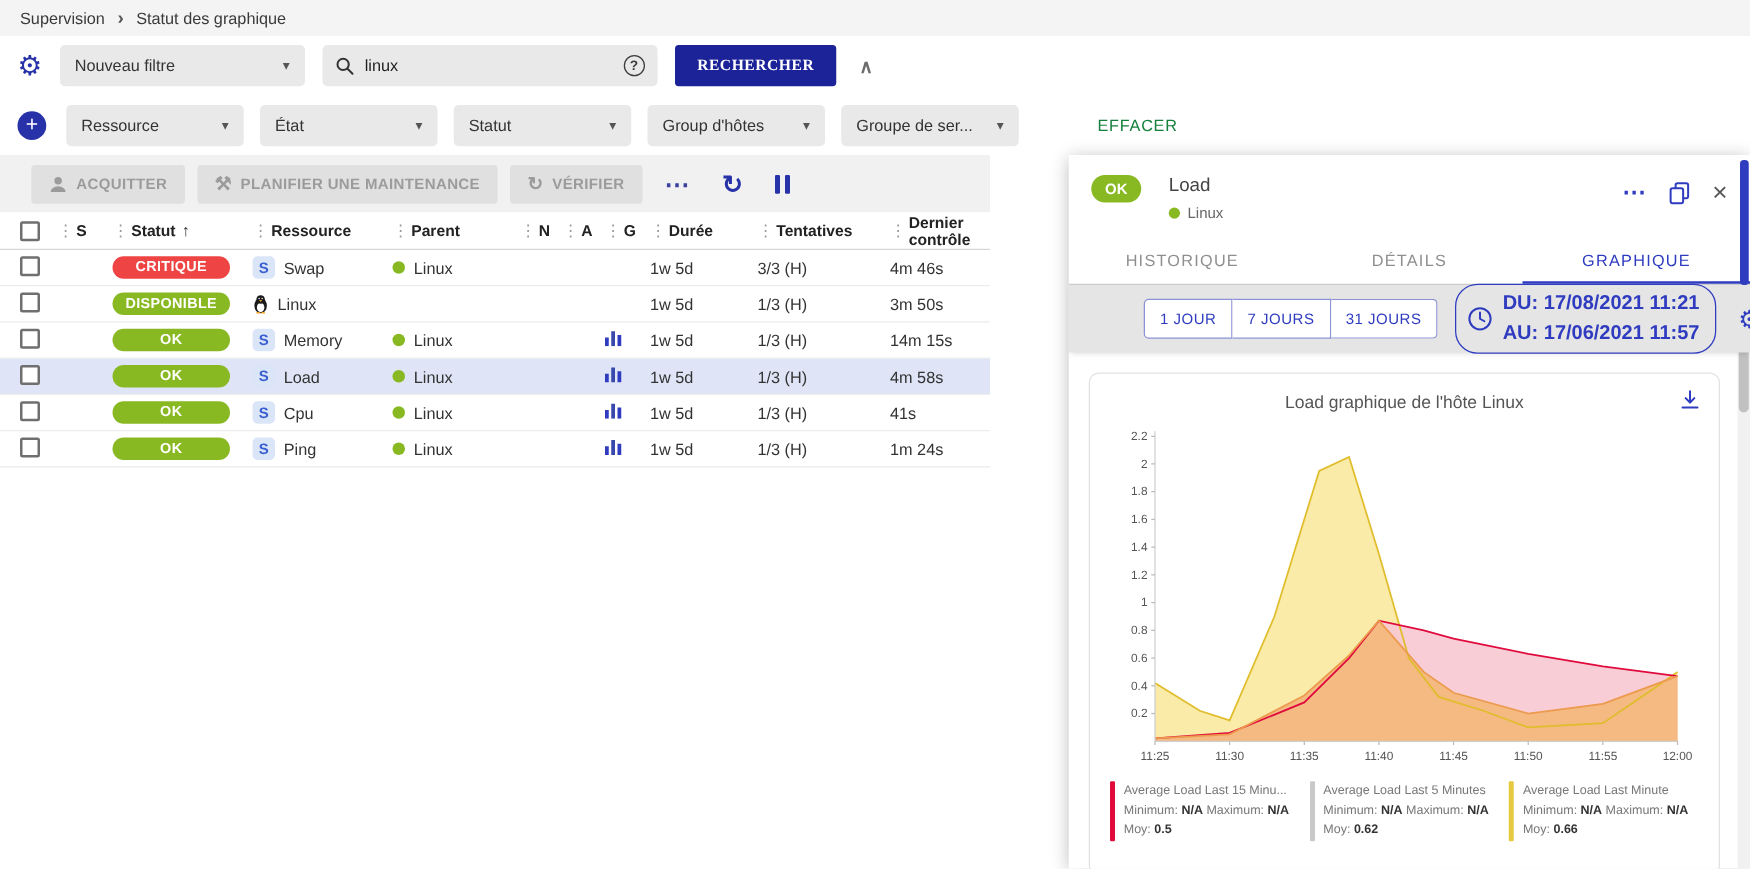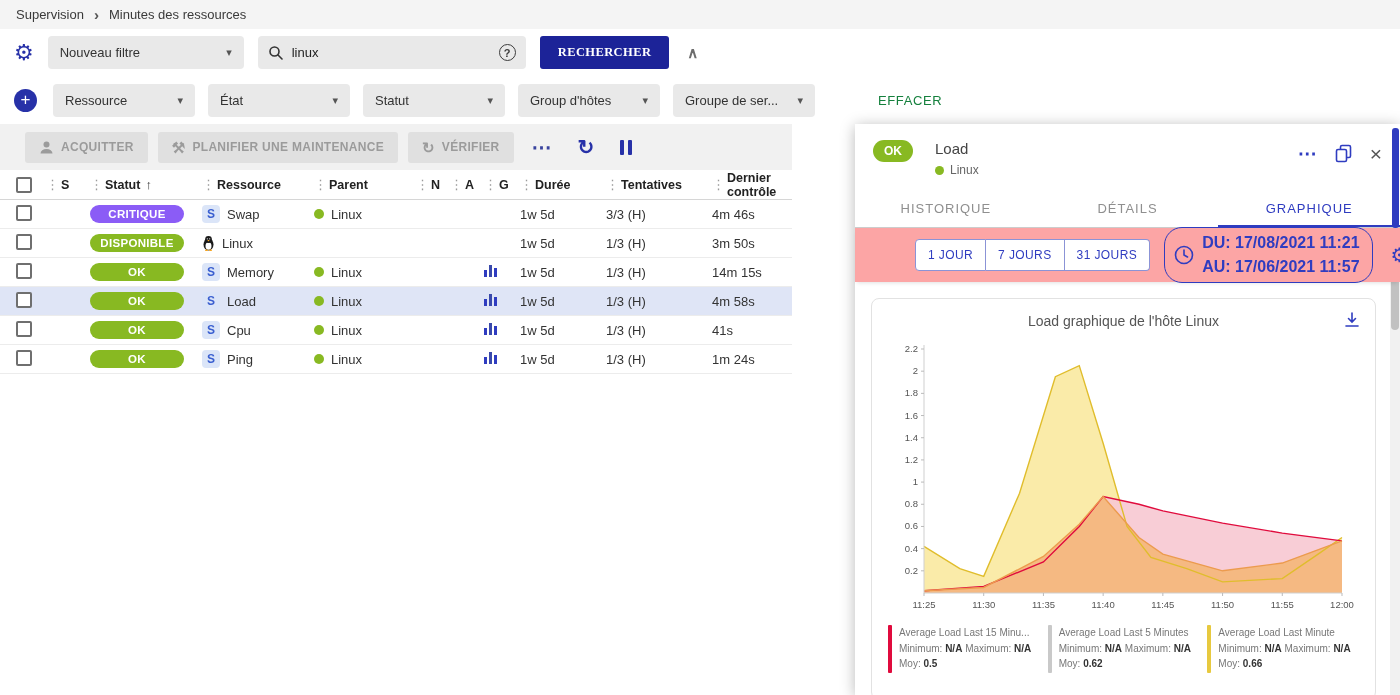--- a/index.html
+++ b/index.html
@@ -77,21 +77,21 @@
   .panel-title-block{margin-left:22px}
   .panel-title{font-size:15px;color:#444}
   .panel-sub{display:flex;align-items:center;gap:6px;margin-top:6px;font-size:12px;color:#666}
   .subdot{width:9px;height:9px;border-radius:50%;background:#88b922}
   .panel-actions{margin-left:auto;display:flex;align-items:center;gap:18px;padding-top:2px}
   .panel-actions .more{color:#2f3cc0;font-size:19px;font-weight:bold;cursor:pointer}
   .close-x{color:#555;font-size:21px;cursor:pointer;line-height:1}
   .tabs{display:flex;border-bottom:1px solid #ccc;height:38px}
   .tab{flex:1;text-align:center;padding:11px 0;font-size:13px;letter-spacing:1px;color:#8f8f8f;cursor:pointer}
   .tab.active{color:#2f3cc0;border-bottom:2px solid #2f3cc0;padding-bottom:9px}
-  .time-row{display:flex;align-items:center;padding:10px 16px;height:54px;box-shadow:0 3px 4px -2px rgba(0,0,0,.12);position:relative;z-index:2;background:#fca5a5}
+  .time-row{display:flex;align-items:center;padding:10px 16px;height:54px;box-shadow:0 3px 4px -2px rgba(0,0,0,.12);position:relative;z-index:2;background:#e5e5e5}
   .tgroup{display:flex;margin-left:44px}
   .tgbtn{border:1px solid #8b93d6;color:#2f3cc0;font-size:12px;letter-spacing:.4px;padding:8px 12px;background:#fff;
     font-family:inherit;cursor:pointer;white-space:nowrap}
   .tgbtn:first-child{border-radius:4px 0 0 4px}
   .tgbtn:last-child{border-radius:0 4px 4px 0}
   .tgbtn+.tgbtn{border-left:none}
   .period-box{margin-left:14px;border:1px solid #2f3cc0;border-radius:18px;display:flex;align-items:center;
     gap:7px;padding:3px 12px 3px 8px;cursor:pointer}
   .period-lines{font-size:16px;color:#2f3cc0;line-height:1.5;font-weight:bold;white-space:nowrap}
   .gear2{color:#2f3cc0;font-size:20px;margin-left:18px;cursor:pointer}
@@ -112,21 +112,21 @@
   .scroll-thumb{position:absolute;right:1px;top:6px;width:8px;height:96px;background:#c1c1c1;border-radius:4px}
 </style>
 </head>
 <body>
 
 <div class="app">
 
   <div class="breadcrumb-bar">
     <span class="crumb">Supervision</span>
     <span class="sep">›</span>
-    <span class="crumb">Minutes des ressources</span>
+    <span class="crumb">Statut des graphique</span>
   </div>
 
   <div class="filter-row1">
     <span class="icon-gear-main">⚙</span>
     <div class="select-pill saved-filter">
       <span>Nouveau filtre</span>
       <span class="caret">▾</span>
     </div>
     <div class="search-box">
       <svg width="16" height="16" viewBox="0 0 16 16">
@@ -234,21 +234,21 @@
         </div>
         <div class="c-last">
           <span class="grip">⋮</span>
           <span>Dernier contrôle</span>
         </div>
       </div>
 
       <div class="trow">
         <div class="c-check"><span class="checkbox"></span></div>
         <div class="c-s"></div>
-        <div class="c-status"><span class="pill" style="background: #8b5cf6;">CRITIQUE</span></div>
+        <div class="c-status"><span class="pill" style="background: #ef4444;">CRITIQUE</span></div>
         <div class="c-res">
           <span class="schip">S</span>
           <span>Swap</span>
         </div>
         <div class="c-parent">
           <span class="hostdot"></span>
           <span>Linux</span>
         </div>
         <div class="c-n"></div>
           <div class="c-a"></div>

